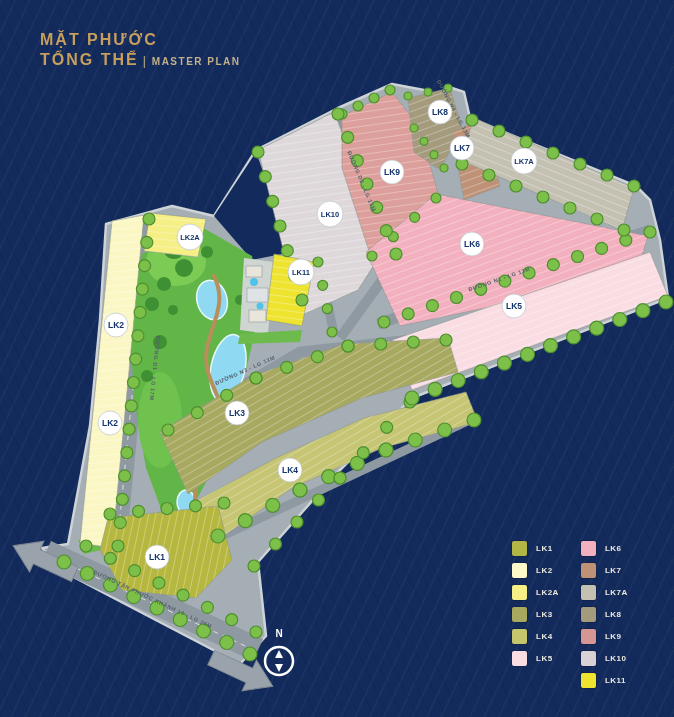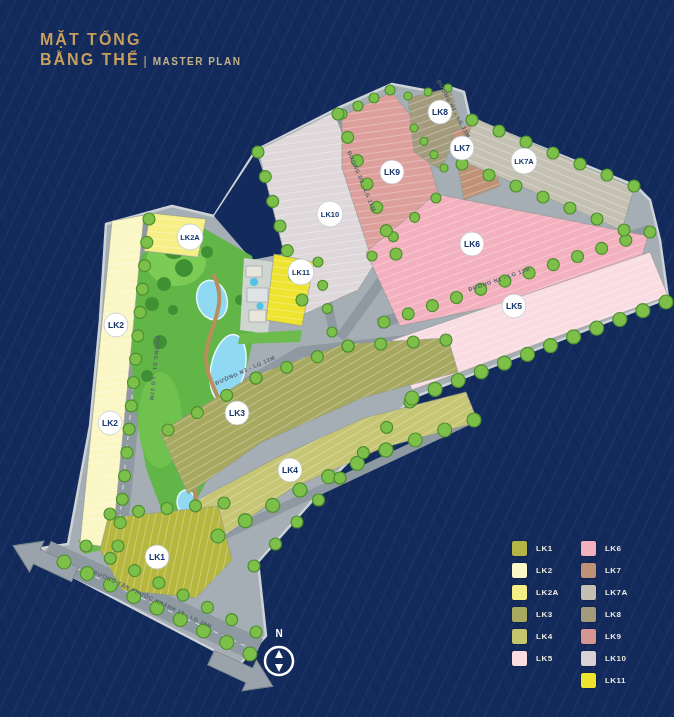--- a/index.html
+++ b/index.html
@@ -26,22 +26,22 @@
   .roadlabel{fill:#55616d;font-size:5.5px;font-weight:bold;letter-spacing:0.6px;text-anchor:middle;font-family:"Liberation Sans",sans-serif;}
   .compass{position:absolute;left:258px;top:628px;width:42px;text-align:center;color:#ffffff;}
   .compass .n{font-size:10px;font-weight:bold;margin-bottom:1px;}
 </style>
 </head>
 <body>
 
 <div class="stage">
 
   <div class="title">
-    <div class="l1">MẶT TỔNG</div>
-    <div class="l2"><span>BẰNG THỂ</span><span class="sep">|</span><span class="sub">MASTER PLAN</span></div>
+    <div class="l1">MẶT PHƯỚC</div>
+    <div class="l2"><span>TỔNG THỂ</span><span class="sep">|</span><span class="sub">MASTER PLAN</span></div>
   </div>
 
   <svg width="674" height="717" viewBox="0 0 674 717">
     <defs>
       <pattern id="st0" width="7" height="7" patternUnits="userSpaceOnUse" patternTransform="rotate(85)">
           <line x1="0" y1="0" x2="0" y2="7" stroke="#ffffff" stroke-opacity="0.75" stroke-width="0.8"></line>
         </pattern>
       <pattern id="st1" width="7" height="7" patternUnits="userSpaceOnUse" patternTransform="rotate(95)">
           <line x1="0" y1="0" x2="0" y2="7" stroke="#ffffff" stroke-opacity="0.75" stroke-width="0.8"></line>
         </pattern>

